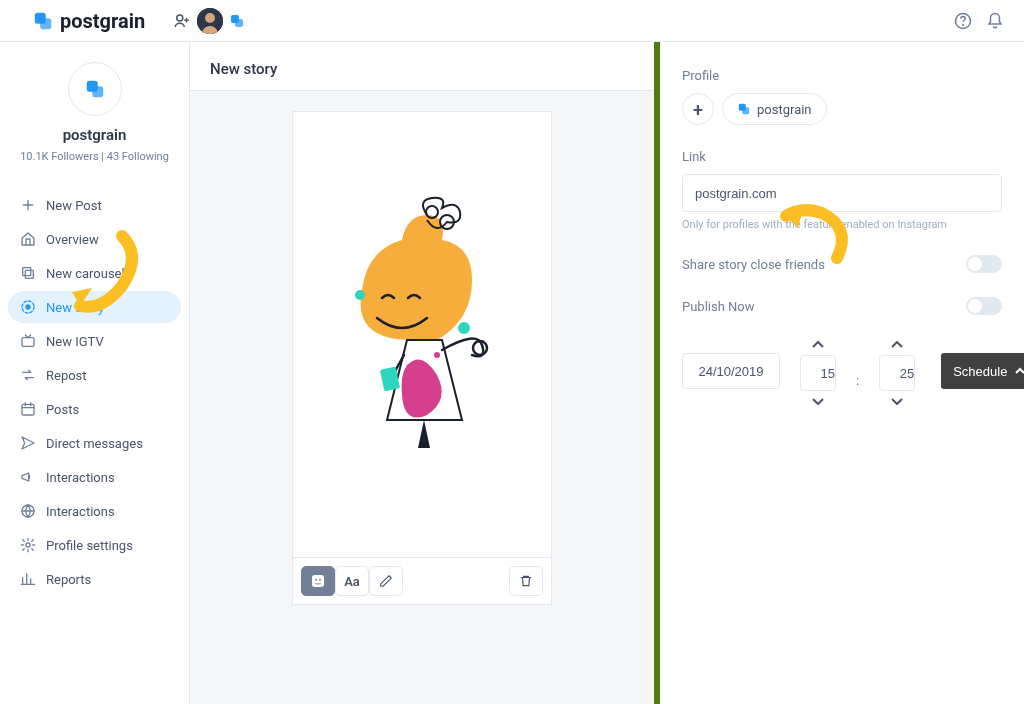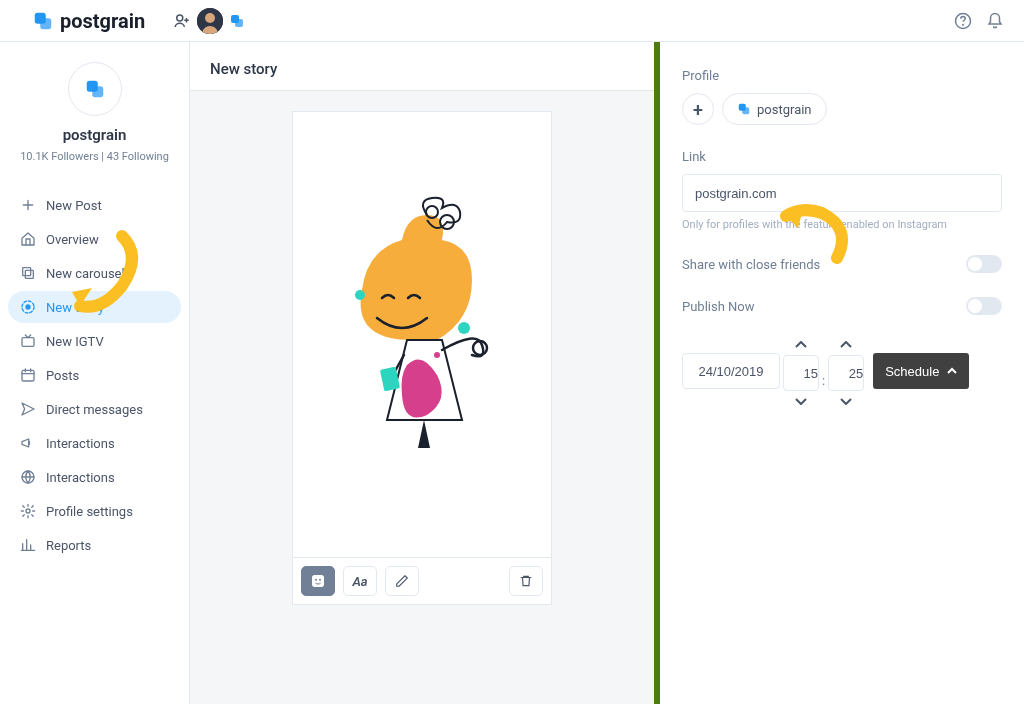--- a/index.html
+++ b/index.html
@@ -23,36 +23,36 @@
 .nav { width: 100%; display: flex; flex-direction: column; gap: 2px; }
 .nav-item { display: flex; align-items: center; gap: 10px; padding: 8px 12px; border-radius: 18px; cursor: pointer; font-size: 13px; color: #4a5568; }
 .nav-item.active { background: #e3f2fd; color: #2196f3; }
 .nav-item.active .nav-icon { color: #2196f3; }
 .nav-icon { width: 16px; height: 16px; flex-shrink: 0; color: #718096; }
 .main { flex: 1; background: #f5f6f7; display: flex; flex-direction: column; }
 .page-title { padding: 18px 20px 12px; font-size: 15px; font-weight: 500; color: #2d3748; background: #fff; border-bottom: 1px solid #e2e8f0; }
 .editor-area { flex: 1; display: flex; justify-content: center; align-items: flex-start; padding: 20px; }
 .canvas { width: 260px; background: #fff; border: 1px solid #e2e8f0; display: flex; flex-direction: column; }
 .canvas-preview { height: 445px; position: relative; display: flex; align-items: center; justify-content: center; }
-.canvas-toolbar { display: flex; align-items: flex-start; gap: 8px; padding: 8px; border-top: 1px solid #e2e8f0; font-style: italic; }
+.canvas-toolbar { display: flex; align-items: flex-start; gap: 0; padding: 8px; border-top: 1px solid #e2e8f0; }
 .tool-btn { width: 34px; height: 30px; border: 1px solid #e2e8f0; border-radius: 5px; background: #fff; display: flex; align-items: center; justify-content: center; cursor: pointer; font-size: 13px; color: #4a5568; }
 .tool-btn.sticker { background: #718096; color: #fff; border-color: #718096; }
 .tool-spacer { flex: 1; }
 .right-panel { width: 370px; background: #fff; border-left: 6px solid #4d7c0f; padding: 26px 22px; overflow-y: auto; }
 .panel-label { font-size: 13px; color: #718096; margin-bottom: 10px; }
 .profile-chips { display: flex; gap: 8px; margin-bottom: 24px; }
 .chip { display: inline-flex; align-items: center; gap: 6px; height: 32px; padding: 0 14px; border: 1px solid #e2e8f0; border-radius: 16px; font-size: 13px; cursor: pointer; }
 .chip.add { width: 32px; padding: 0; justify-content: center; font-size: 18px; font-weight: 600; }
 .chip-icon { width: 14px; height: 14px; }
 .link-input { width: 100%; height: 38px; border: 1px solid #e2e8f0; border-radius: 4px; padding: 0 12px; font-size: 13px; color: #4a5568; margin-bottom: 6px; }
 .help-text { font-size: 11px; color: #a0aec0; margin-bottom: 24px; }
 .toggle-row { display: flex; align-items: center; justify-content: space-between; margin-bottom: 24px; font-size: 13px; color: #718096; }
 .toggle { width: 36px; height: 18px; background: #e2e8f0; border-radius: 10px; position: relative; cursor: pointer; }
 .toggle::after { content: ""; position: absolute; left: 2px; top: 2px; width: 14px; height: 14px; background: #fff; border-radius: 50%; }
-.schedule-row { display: flex; align-items: flex-start; gap: 3px; }
+.schedule-row { display: flex; align-items: flex-start; gap: 20px; }
 .date-input { width: 98px; height: 36px; border: 1px solid #e2e8f0; border-radius: 4px; text-align: center; font-size: 13px; color: #4a5568; margin-top: 14px; }
 .time-col { display: flex; flex-direction: column; align-items: center; gap: 4px; }
 .chev-btn { width: 24px; height: 12px; display: flex; align-items: center; justify-content: center; cursor: pointer; color: #4a5568; }
 .time-input { width: 36px; height: 36px; border: 1px solid #e2e8f0; border-radius: 4px; text-align: right; font-size: 13px; color: #4a5568; }
 .colon { align-self: center; margin-top: 14px; font-size: 13px; color: #718096; }
 .schedule-btn { background: #404040; color: #fff; border: none; border-radius: 3px; height: 36px; padding: 0 12px; font-size: 13px; display: flex; align-items: center; gap: 8px; cursor: pointer; margin-top: 14px; margin-left: 6px; }
 .schedule-btn .caret { width: 10px; height: 10px; }
 .arrow-annotation { position: absolute; pointer-events: none; }
 svg { display: block; }
 </style>
@@ -137,20 +137,26 @@
             <circle cx="12" cy="12" r="3" fill="currentColor"></circle>
           </svg>
           <span>New story</span>
         </div>
         <div class="nav-item">
           <svg class="nav-icon" viewBox="0 0 24 24" fill="none" stroke="currentColor" stroke-width="2" stroke-linecap="round" stroke-linejoin="round">
             <rect x="3" y="7" width="18" height="13" rx="2"></rect>
             <path d="M8 3l4 4 4-4"></path>
           </svg>
           <span>New IGTV</span>
+        </div>
+        <div class="nav-item">
+          <svg class="nav-icon" viewBox="0 0 24 24" fill="none" stroke="currentColor" stroke-width="2" stroke-linecap="round" stroke-linejoin="round">
+            <path d="M4 8h12l-3-3M20 16H8l3 3"></path>
+          </svg>
+          <span>Repost</span>
         </div>
         <div class="nav-item">
           <svg class="nav-icon" viewBox="0 0 24 24" fill="none" stroke="currentColor" stroke-width="2" stroke-linecap="round" stroke-linejoin="round">
             <rect x="3" y="5" width="18" height="16" rx="2"></rect>
             <path d="M3 10h18M8 3v4M16 3v4"></path>
           </svg>
           <span>Posts</span>
         </div>
         <div class="nav-item">
           <svg class="nav-icon" viewBox="0 0 24 24" fill="none" stroke="currentColor" stroke-width="2" stroke-linecap="round" stroke-linejoin="round">
@@ -251,21 +257,21 @@
           </svg>
         <span>postgrain</span>
       </div>
     </div>
 
     <div class="panel-label">Link</div>
     <input class="link-input" value="postgrain.com" style="">
     <div class="help-text">Only for profiles with the feature enabled on Instagram</div>
 
     <div class="toggle-row">
-      <span>Share with close friends</span>
+      <span>Share story close friends</span>
       <div class="toggle"></div>
     </div>
 
     <div class="toggle-row">
       <span>Publish Now</span>
       <div class="toggle"></div>
     </div>
 
     <div class="schedule-row">
       <input class="date-input" value="24/10/2019" style="">

